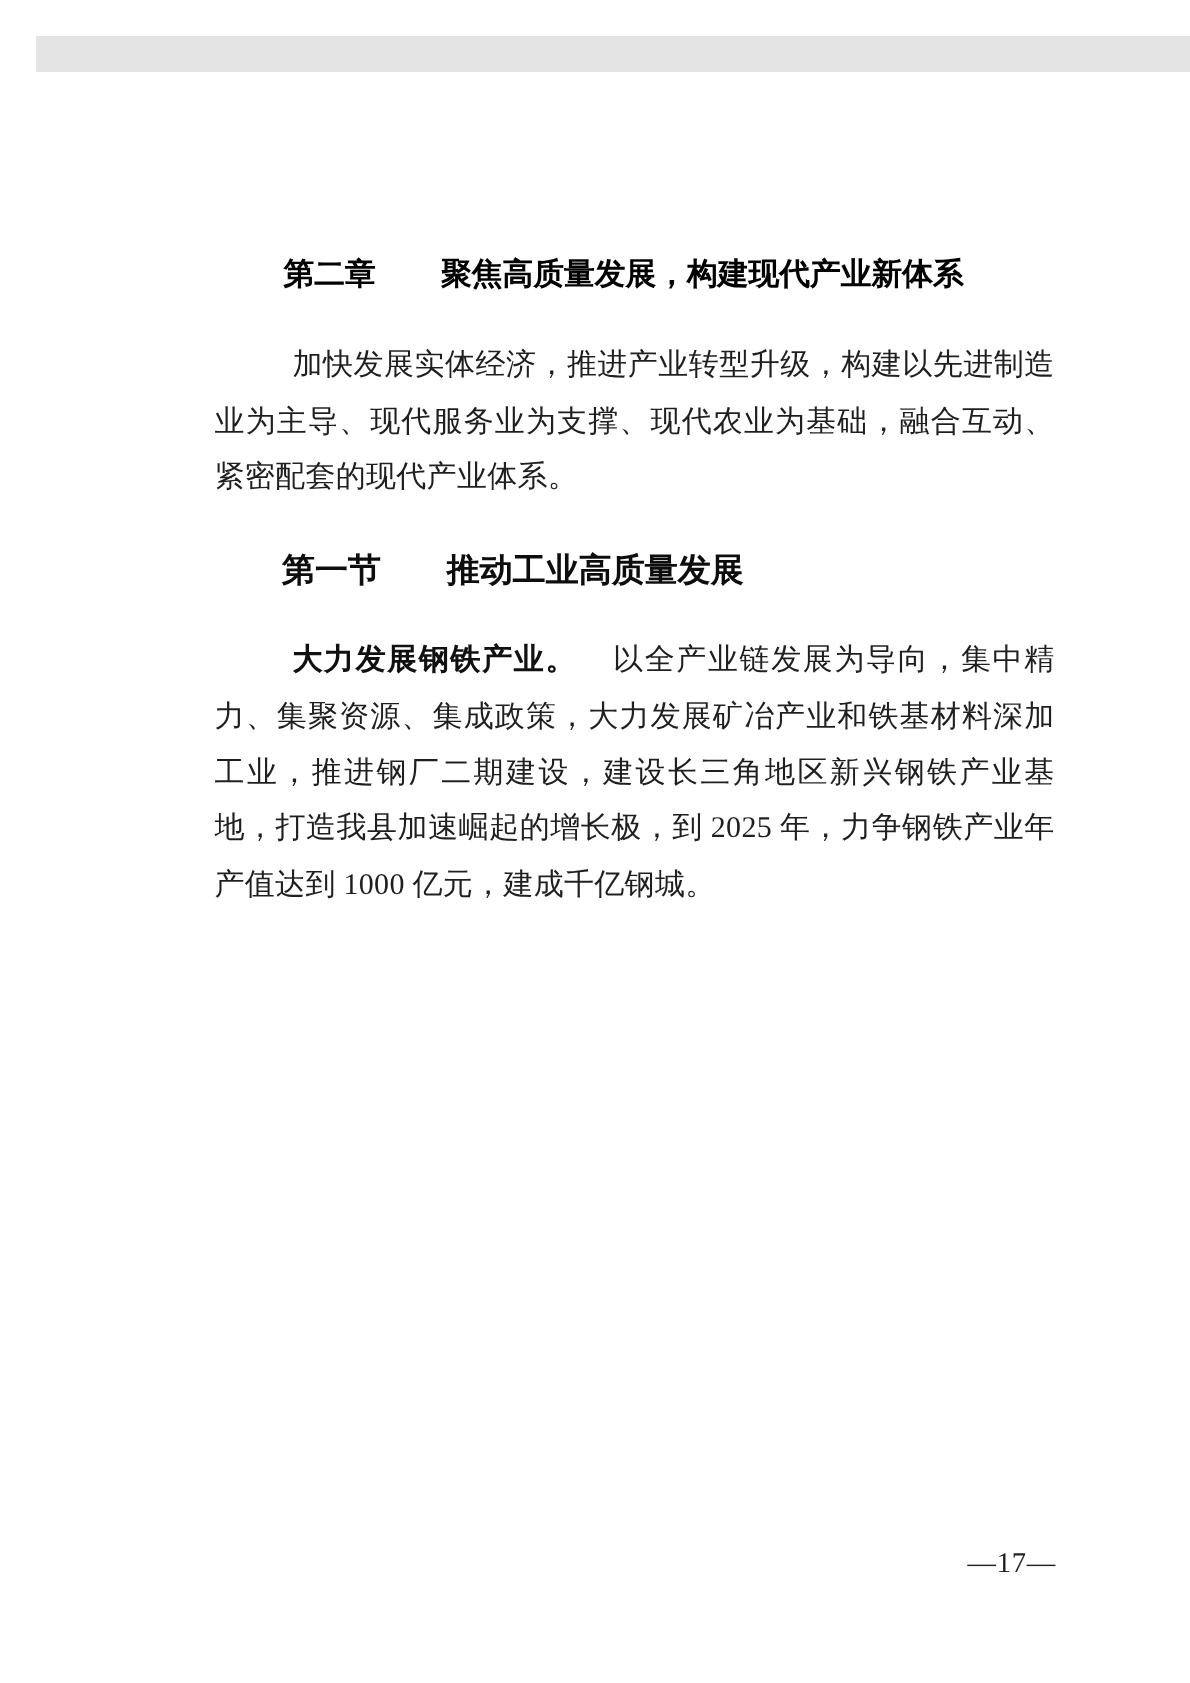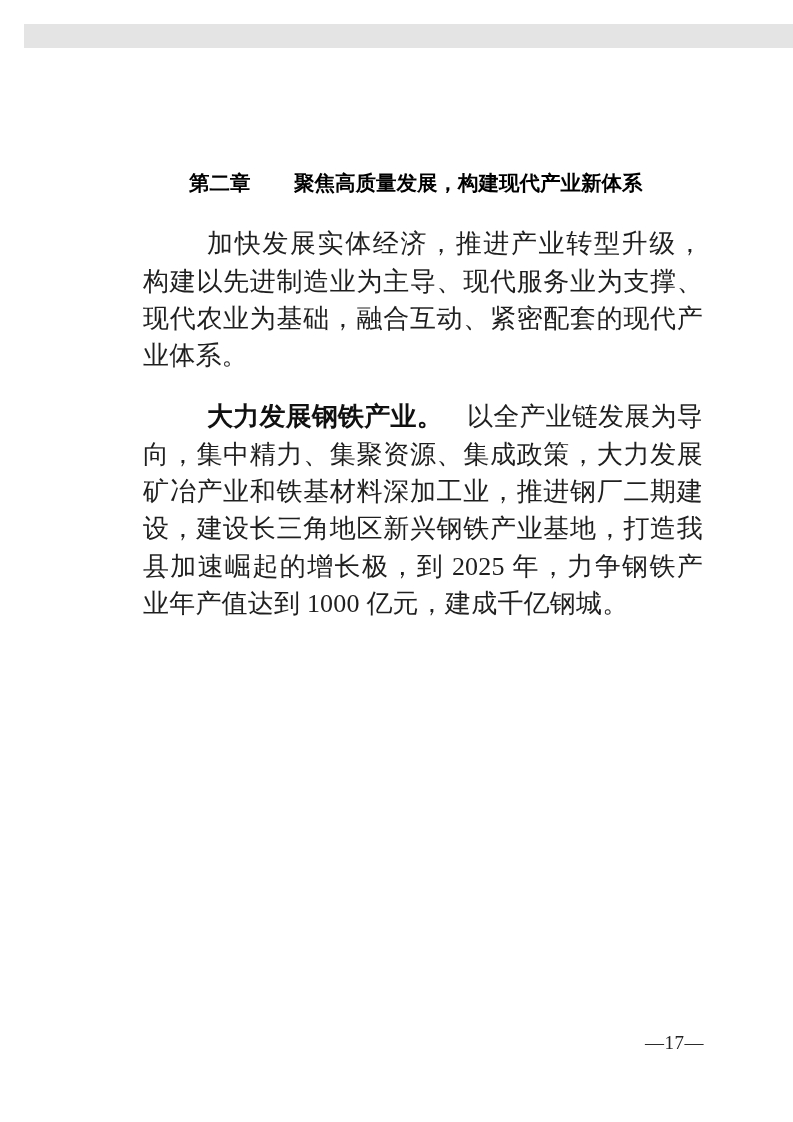--- a/index.html
+++ b/index.html
@@ -36,21 +36,21 @@
   .section-heading {
     font-weight: bold;
     font-size: 22px;
     line-height: 37.3px;
     color: #0d0d0d;
     padding-left: 45px;
     white-space: nowrap;
   }
   .section-heading .heading-label { margin-right: 0.9em; }
   p.body-para {
-    font-size: 26px;
+    font-size: 20px;
     line-height: 37.3px;
     text-align: justify;
     text-justify: inter-character;
     text-indent: 2em;
     color: #1f1f1f;
     letter-spacing: 0.2px;
   }
   .para-lead { font-weight: bold; color: #101010; margin-top: 12px; }
   .page-number {
     position: absolute;
@@ -69,20 +69,23 @@
   <div class="scan-edge"></div>
 
   <div class="content">
 
     <div class="chapter-heading">
       <span class="heading-label">第二章</span><span>聚焦高质量发展，构建现代产业新体系</span>
     </div>
 
     <p class="body-para"><span>加快发展实体经济，推进产业转型升级，构建以先进制造业为主导、现代服务业为支撑、现代农业为基础，融合互动、紧密配套的现代产业体系。</span></p>
 
+    <div class="section-heading">
+      <span class="heading-label">第一节</span><span>推动工业高质量发展</span>
+    </div>
 
 
     <p class="body-para"><span class="para-lead">大力发展钢铁产业。</span><span>以全产业链发展为导向，集中精力、集聚资源、集成政策，大力发展矿冶产业和铁基材料深加工业，推进钢厂二期建设，建设长三角地区新兴钢铁产业基地，打造我县加速崛起的增长极，到 2025 年，力争钢铁产业年产值达到 1000 亿元，建成千亿钢城。</span></p>
 
 
 
   </div>
 
   <div class="page-number">—17—</div>
 </div>

